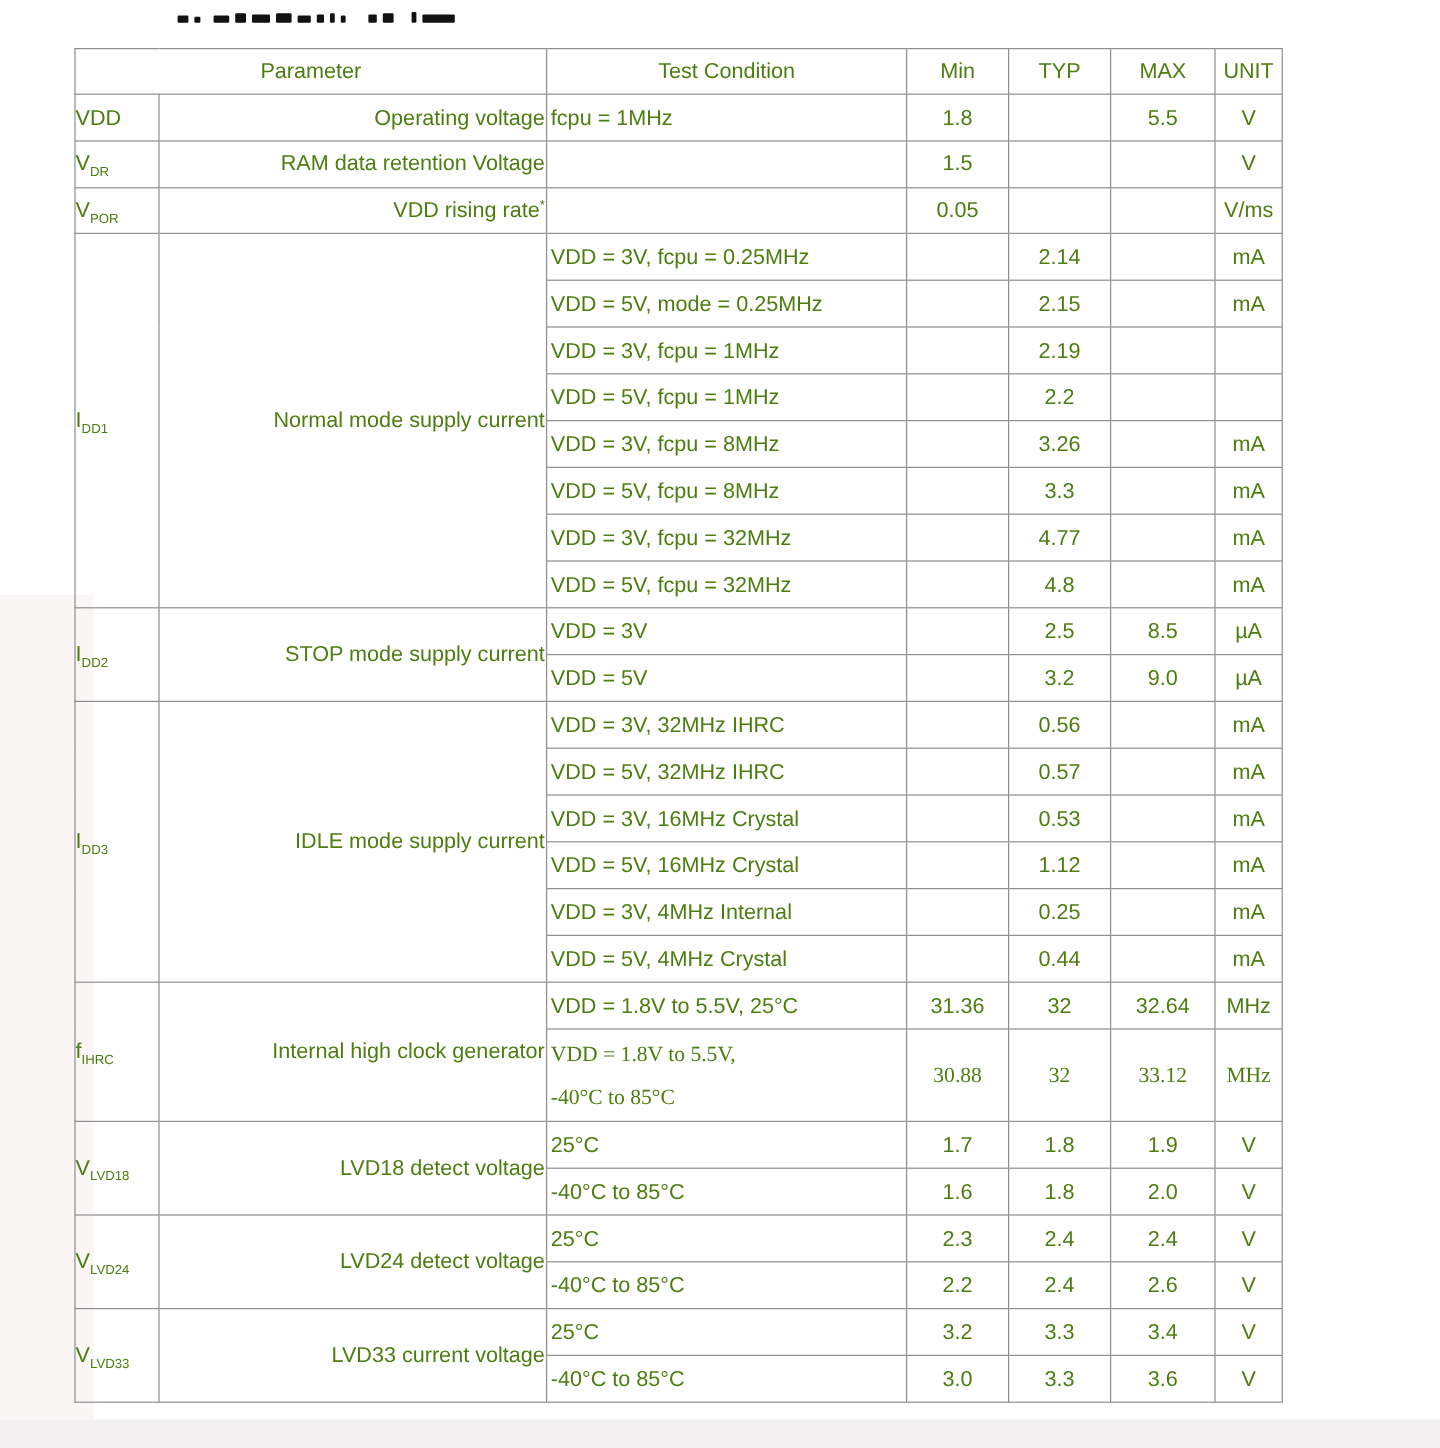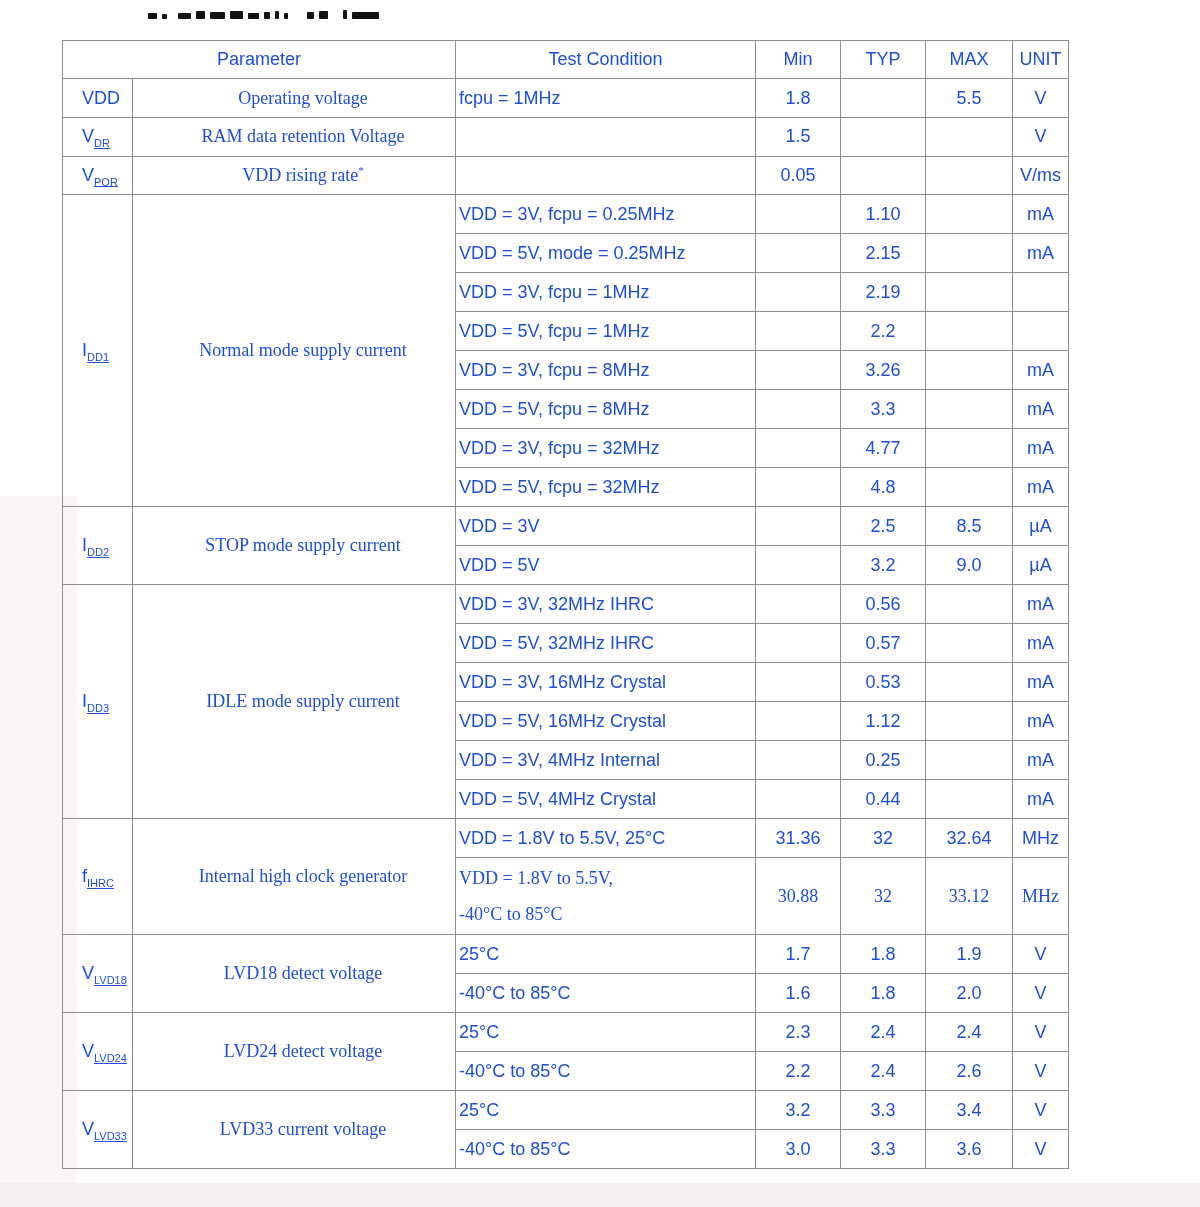--- a/index.html
+++ b/index.html
@@ -45,48 +45,46 @@
     border-radius: 1px;
   }
 
   table.ec {
     position: absolute;
     left: 62px; top: 40px;
     width: 1006px;
     border-collapse: collapse;
     table-layout: fixed;
     font-size: 18px;
-    color: #1d4ed8;
+    color: #4d7c0f;
   }
   table.ec td, table.ec th {
     border: 1.5px solid #8e8e8e;
     font-weight: normal;
     vertical-align: middle;
     overflow: hidden;
   }
   thead tr { height: 38px; }
   tbody tr { height: 38.5px; }
   tbody tr.tall { height: 77px; font-family: Liberation Serif, serif; }
 
   th.h-param, th.h-cond, th.h-num { text-align: center; }
 
   td.cell-sym {
     text-align: left;
-    padding-left: 19px;
+    padding-left: 0;
     white-space: nowrap;
   }
   td.cell-sym sub {
     font-size: 11px;
     line-height: 0;
-    text-decoration: underline;
   }
   td.cell-name {
-    text-align: center;
+    text-align: right;
     padding-left: 19px;
-    font-family: Liberation Serif, serif;
   }
   td.cell-name sup {
     font-size: 11px;
     line-height: 0;
   }
   td.cell-cond {
     text-align: left;
     padding-left: 3px;
     white-space: pre-line;
     line-height: 36px;
@@ -168,21 +166,21 @@
           <td class="cell-num">0.05</td>
           <td class="cell-num"></td>
           <td class="cell-num"></td>
           <td class="cell-num">V/ms</td>
         </tr>
         <tr>
           <td class="cell-sym" rowspan="8">I<sub>DD1</sub></td>
           <td class="cell-name" rowspan="8">Normal mode supply current</td>
           <td class="cell-cond">VDD = 3V, fcpu = 0.25MHz</td>
           <td class="cell-num"></td>
-          <td class="cell-num">1.10</td>
+          <td class="cell-num">2.14</td>
           <td class="cell-num"></td>
           <td class="cell-num">mA</td>
         </tr>
         <tr>
           <td class="cell-cond">VDD = 5V, mode = 0.25MHz</td>
           <td class="cell-num"></td>
           <td class="cell-num">2.15</td>
           <td class="cell-num"></td>
           <td class="cell-num">mA</td>
         </tr>

